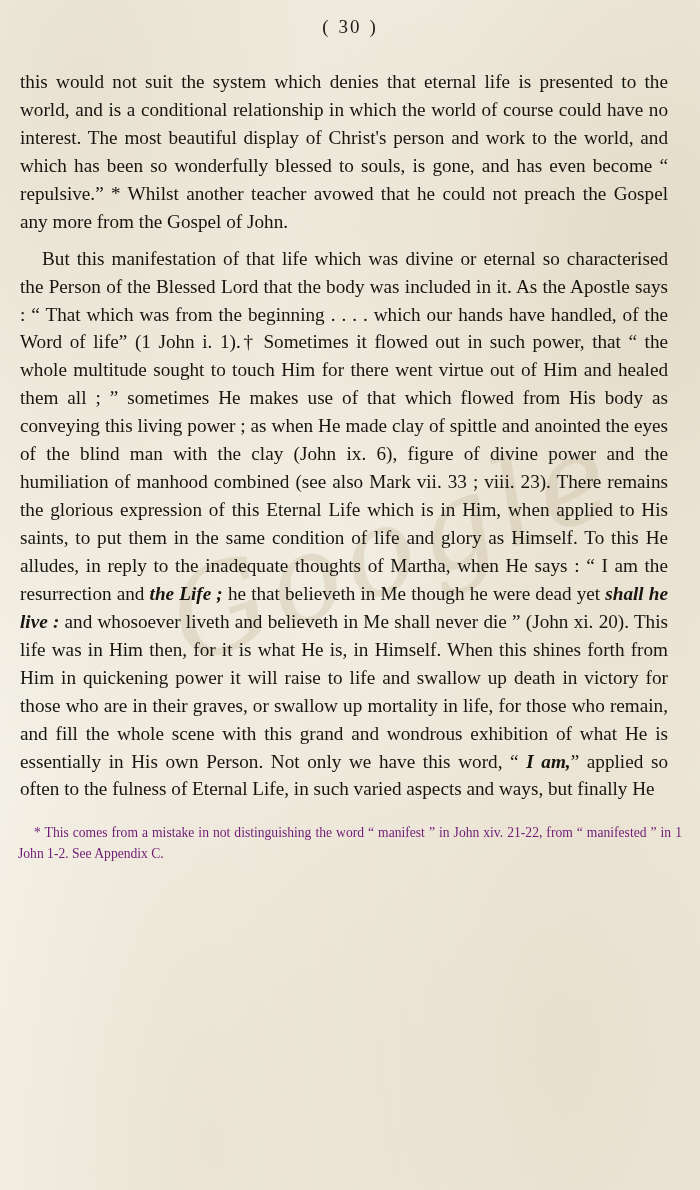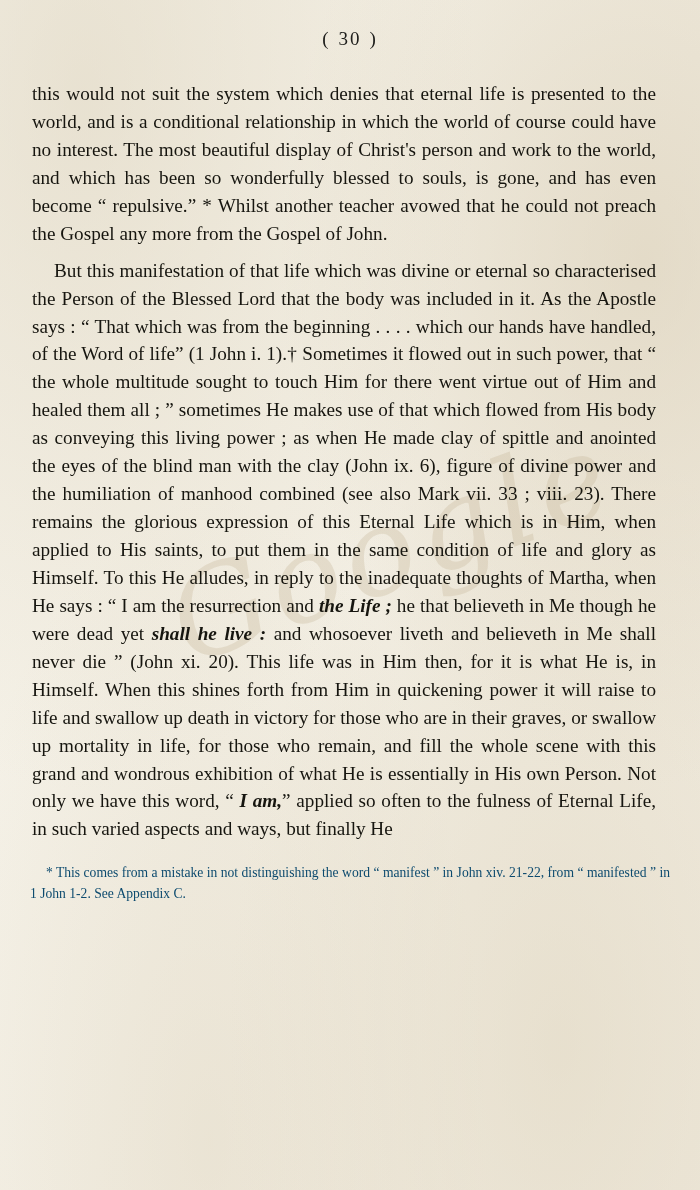--- a/index.html
+++ b/index.html
@@ -39,21 +39,21 @@
     letter-spacing: 6px;
     color: rgba(196, 180, 148, 0.30);
     white-space: nowrap;
     pointer-events: none;
     user-select: none;
   }
 
   .content {
     position: relative;
     z-index: 2;
-    padding: 12px;
+    padding: 0;
   }
 
   .page-number {
     text-align: center;
     font-size: 19px;
     letter-spacing: 2px;
     padding-top: 16px;
     color: #20201d;
   }
   .page-number .paren { padding: 0 8px; }
@@ -73,21 +73,21 @@
     text-indent: 22px;
     margin-top: 9px;
   }
   .body-text i { font-style: italic; font-weight: bold; }
 
   .footnotes {
     margin: 14px 18px 0 18px;
     font-size: 13.6px;
     line-height: 1.5;
     text-align: justify;
-    color: #0c4a6e;
+    color: #701a75;
   }
   .footnotes p { margin: 0 0 1px 0; }
   .footnotes p.fn-indent { text-indent: 16px; }
 
   .rule-space { height: 6px; }
 </style>
 </head>
 <body>
 
 <div class="page"></div>

